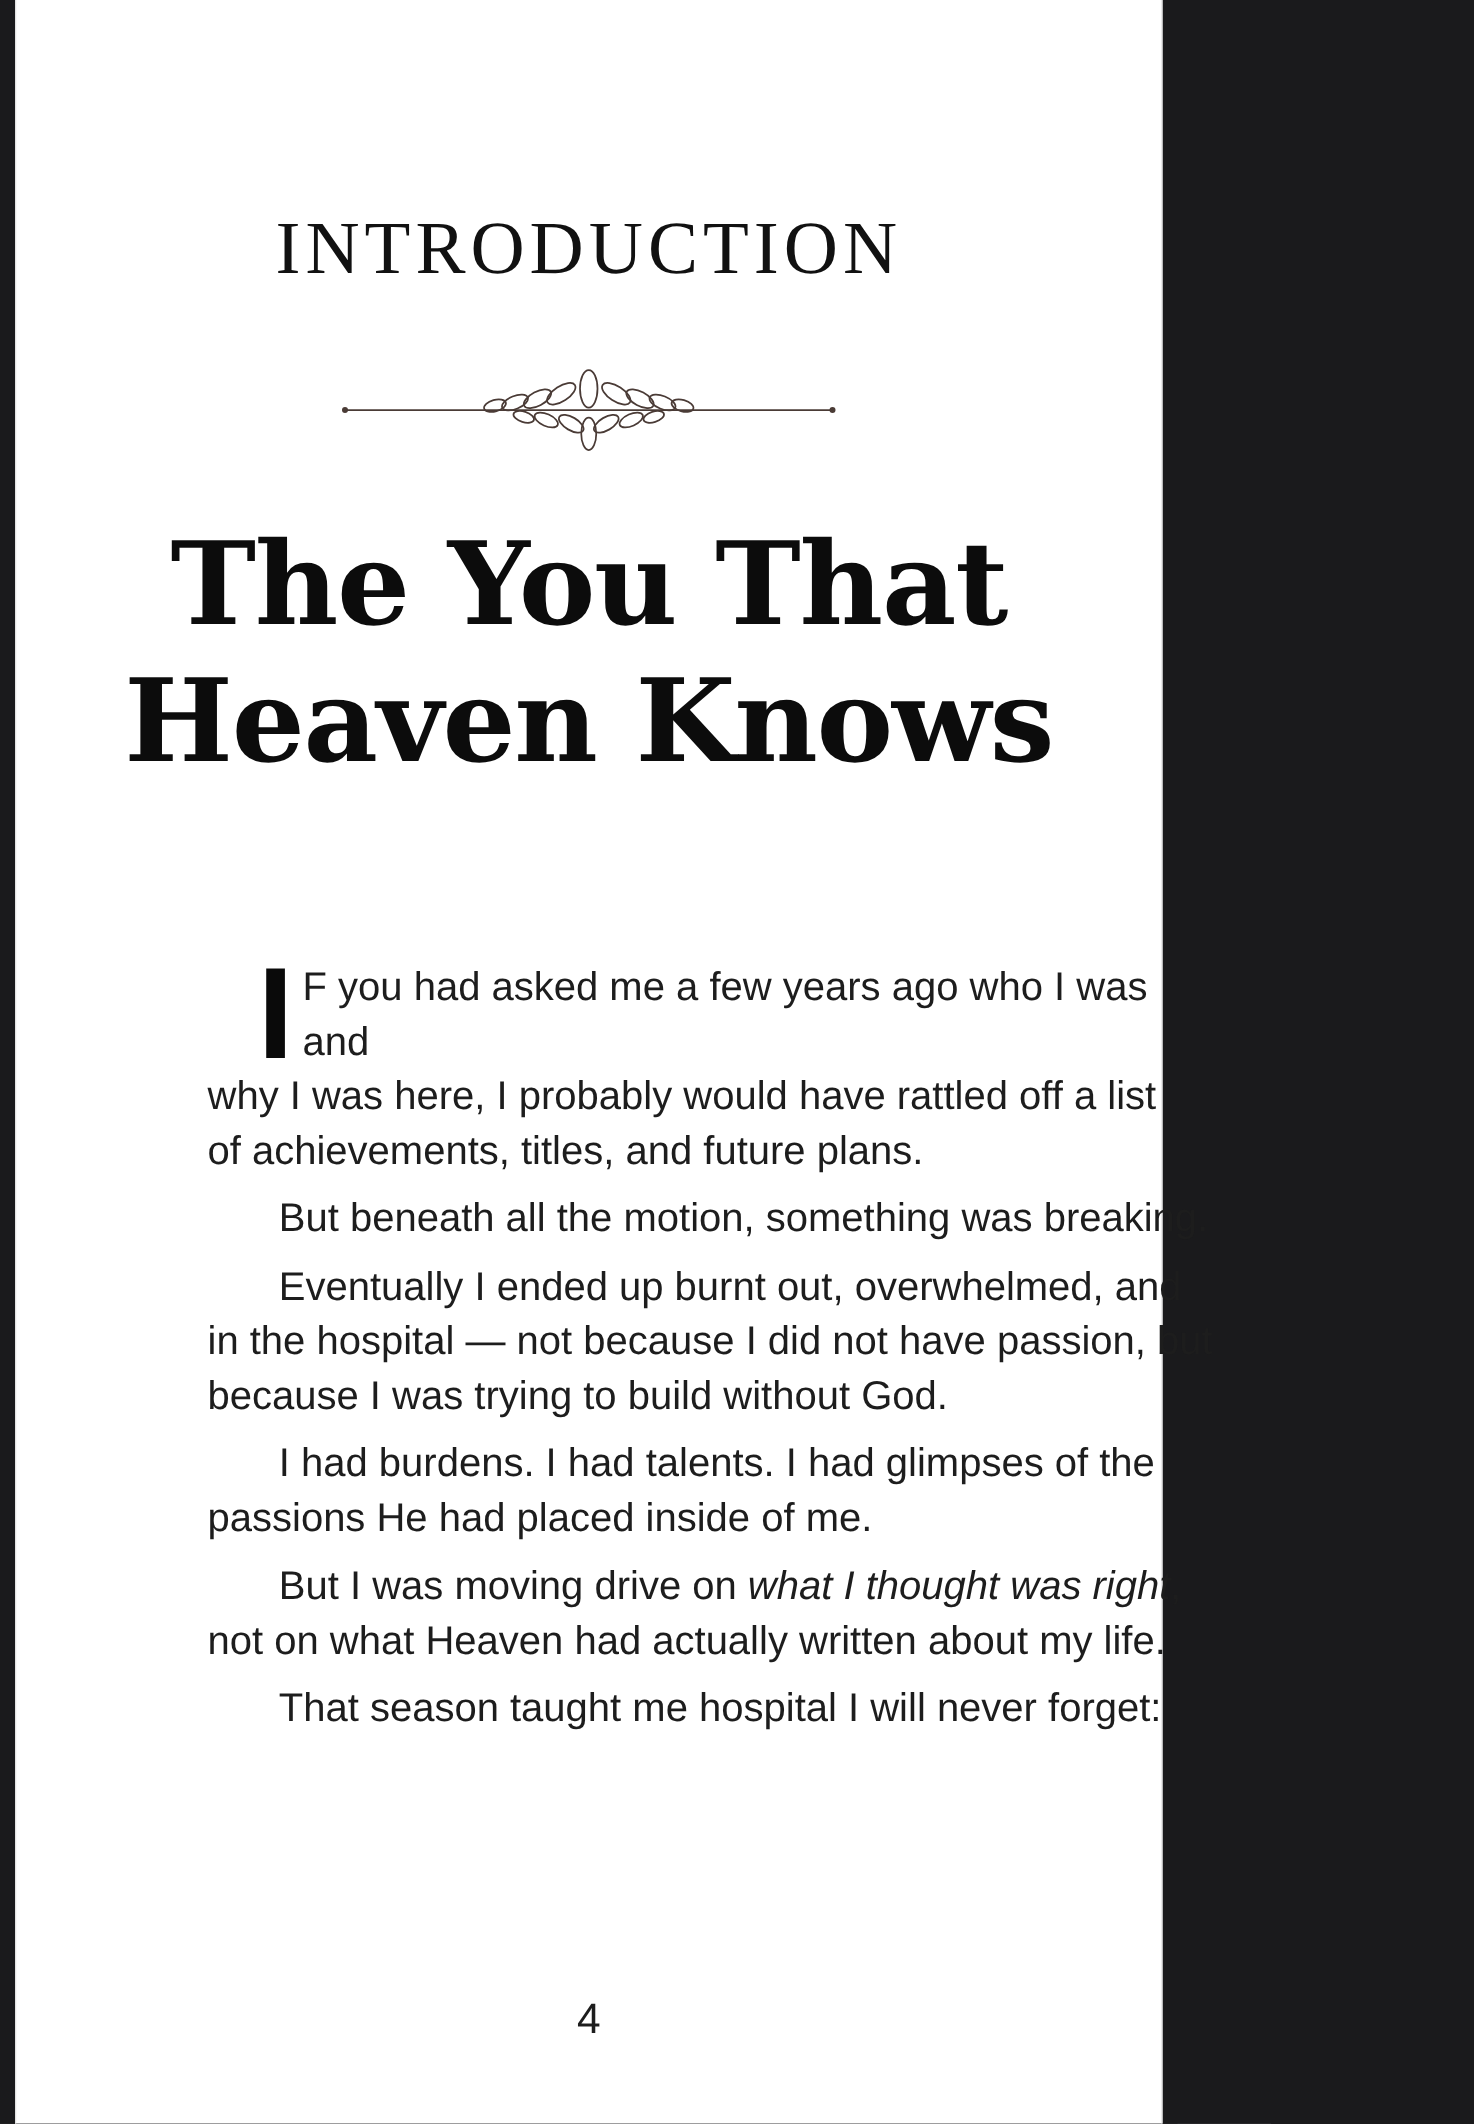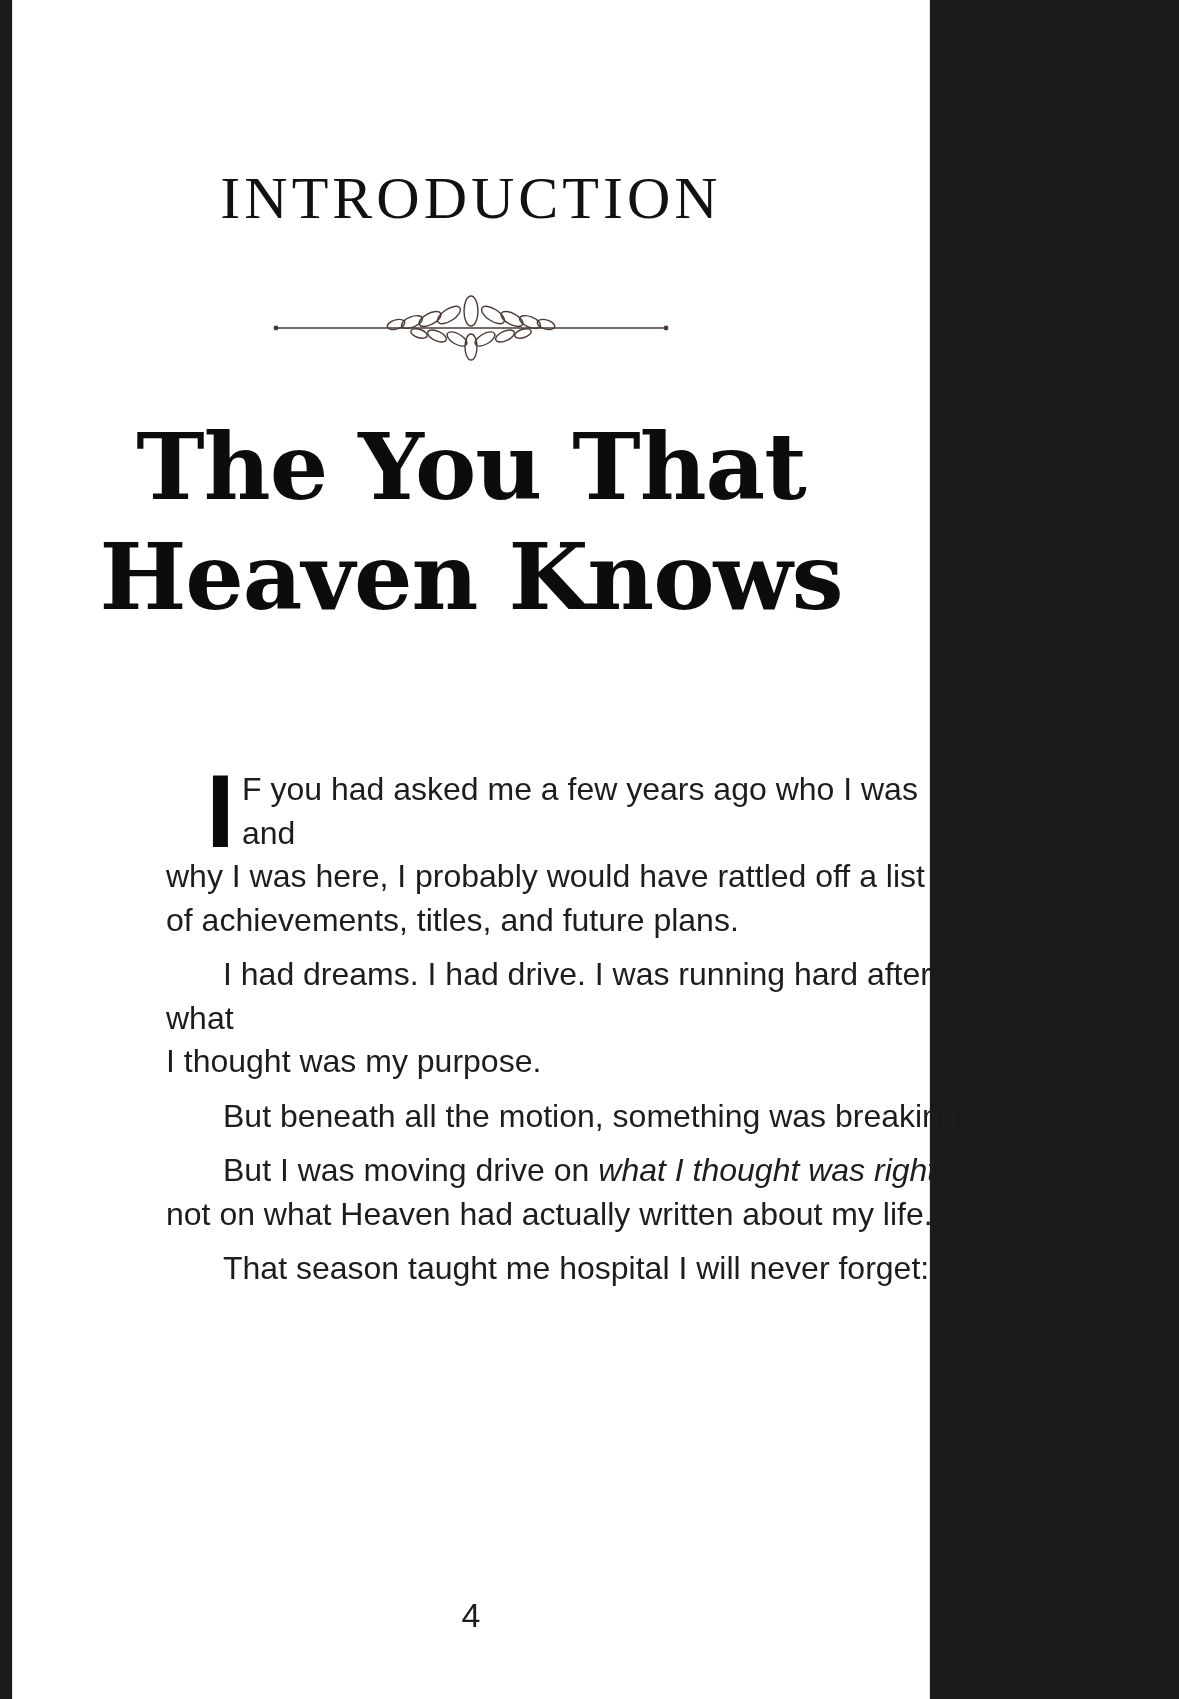--- a/index.html
+++ b/index.html
@@ -141,26 +141,29 @@
         <span>The You That</span>
         <span>Heaven Knows</span>
       </h1>
 
       <div class="body-col">
 
         <p class="first-para"><span class="dropcap">I</span><span>F you had asked me a few years ago who I was and
 why I was here, I probably would have rattled off a list
 of achievements, titles, and future plans.</span></p>
 
-        <p><span>I had dreams. I had drive. I was running hard after what
-I thought was my purpose.</span></p>
 
         <p><span>But beneath all the motion, something was breaking.</span></p>
 
+        <p><span>Eventually I ended up burnt out, overwhelmed, and
+in the hospital — not because I did not have passion, but
+because I was trying to build without God.</span></p>
 
+        <p><span>I had burdens. I had talents. I had glimpses of the
+passions He had placed inside of me.</span></p>
 
         <p><span>But I was moving drive on </span><span class="italic">what I thought was right</span><span>,
 not on what Heaven had actually written about my life.</span></p>
 
         <p><span>That season taught me hospital I will never forget:</span></p>
 
       </div>
     </div>
 
     <div class="page-number">4</div>

